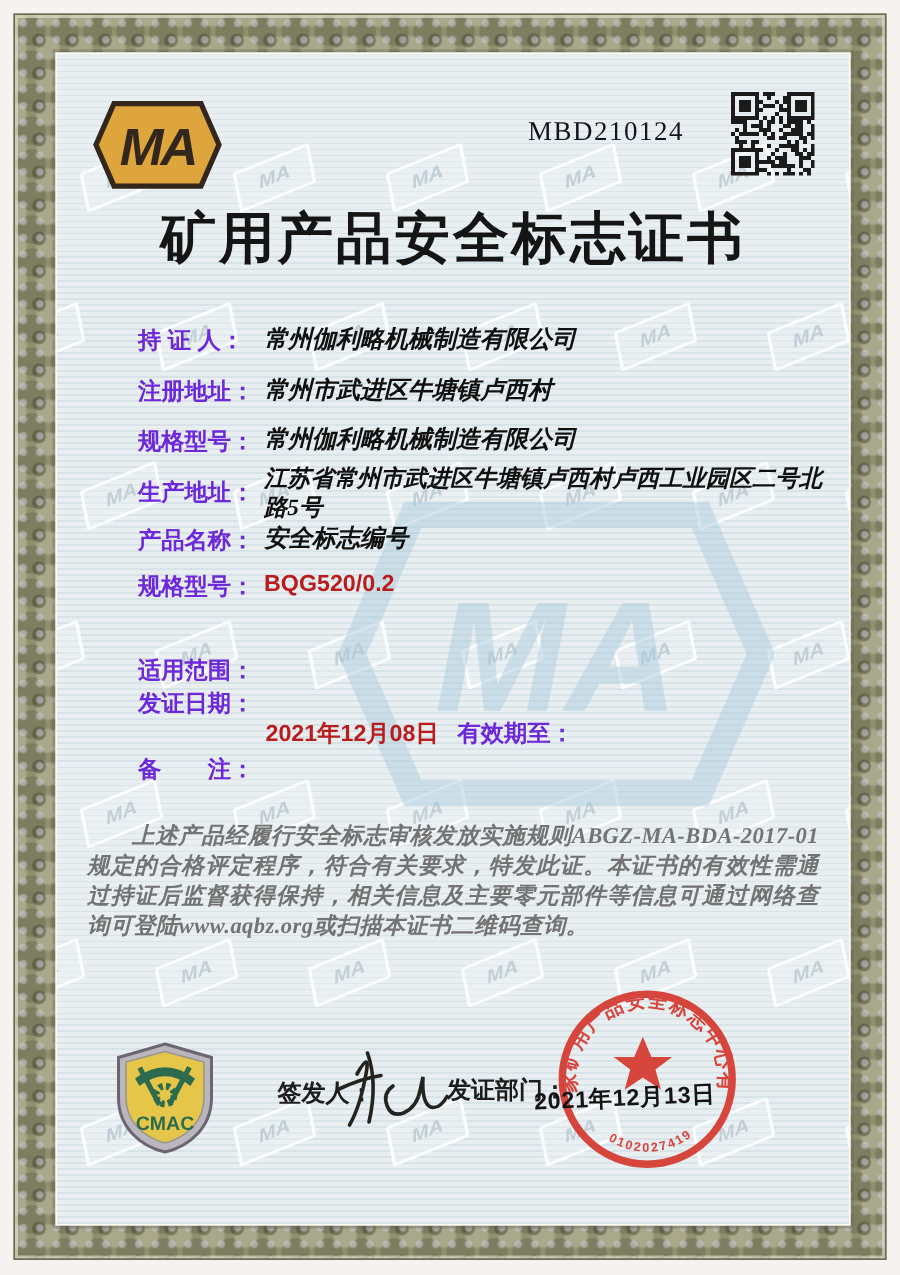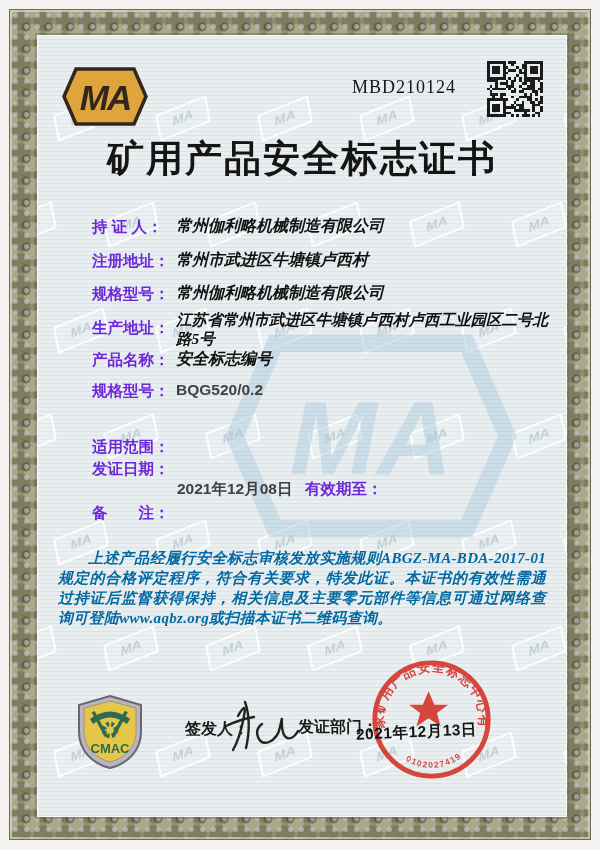--- a/index.html
+++ b/index.html
@@ -39,24 +39,24 @@
   .ma-logo{left:62px;top:67px;width:86px;height:59px;}
   .num-label{left:190px;top:78px;font:700 17px "Liberation Serif",serif;color:#1f1f1f;}
   .num-value{left:352px;top:77px;font:400 18px "Liberation Serif",serif;color:#14141e;letter-spacing:1px;}
   .qr{left:487px;top:61px;width:56px;height:56px;}
 
   .title{left:37px;right:33px;top:134px;text-align:center;
     font:800 37px "Liberation Serif",serif;color:#151515;letter-spacing:2px;}
 
   .f-label{font:600 15.5px "Liberation Sans",sans-serif;color:#6d28d9;}
   .f-value{font:italic 600 16px "Liberation Serif",serif;color:#101010;}
-  .f-mono{font:700 15.5px "Liberation Sans",sans-serif;color:#404040;}
+  .f-mono{font:700 15.5px "Liberation Sans",sans-serif;color:#b91c1c;}
 
   .statement{left:58px;top:548px;width:488px;
-    font:italic 600 15px "Liberation Serif",serif;color:#0369a1;
+    font:italic 600 15px "Liberation Serif",serif;color:#737373;
     line-height:20px;text-align:justify;text-indent:2em;letter-spacing:.3px;}
 
   .cmac{left:75px;top:694px;width:70px;height:76px;}
   .sign-label{left:185px;top:719px;font:700 16px "Liberation Serif",serif;color:#1c1c1c;}
   .signature{left:222px;top:690px;width:80px;height:76px;}
   .issuer-label{left:298px;top:717px;font:700 16px "Liberation Serif",serif;color:#1c1c1c;}
   .stamp-date{left:356px;top:722px;font:600 15.5px "Liberation Sans",sans-serif;color:#141414;
     transform:rotate(-2.5deg);letter-spacing:.5px;}
   .seal{left:368px;top:656px;width:127px;height:127px;opacity:.92;}
 </style>

